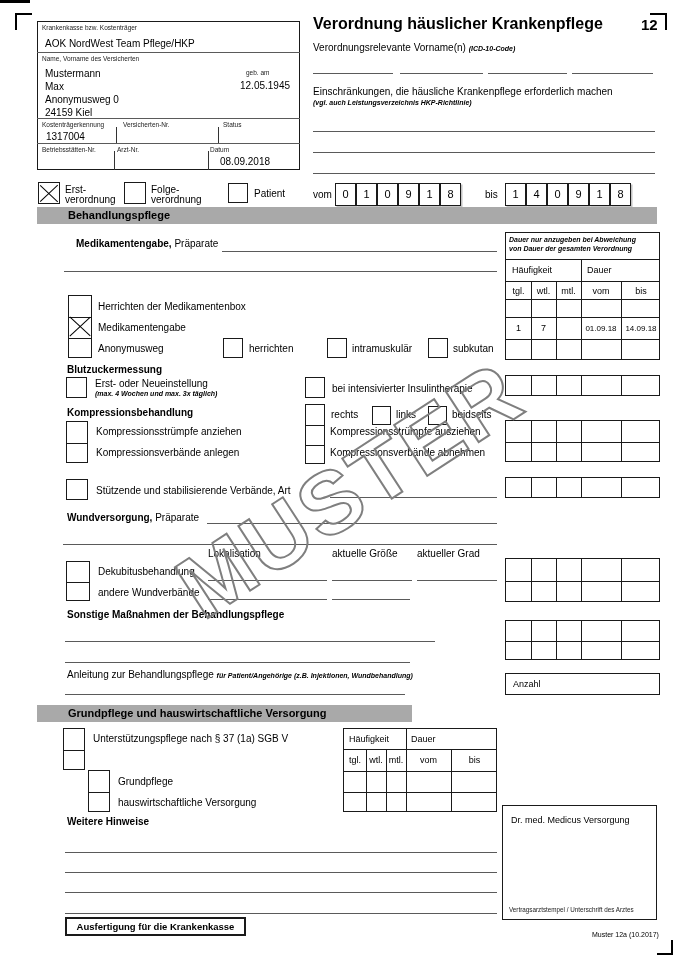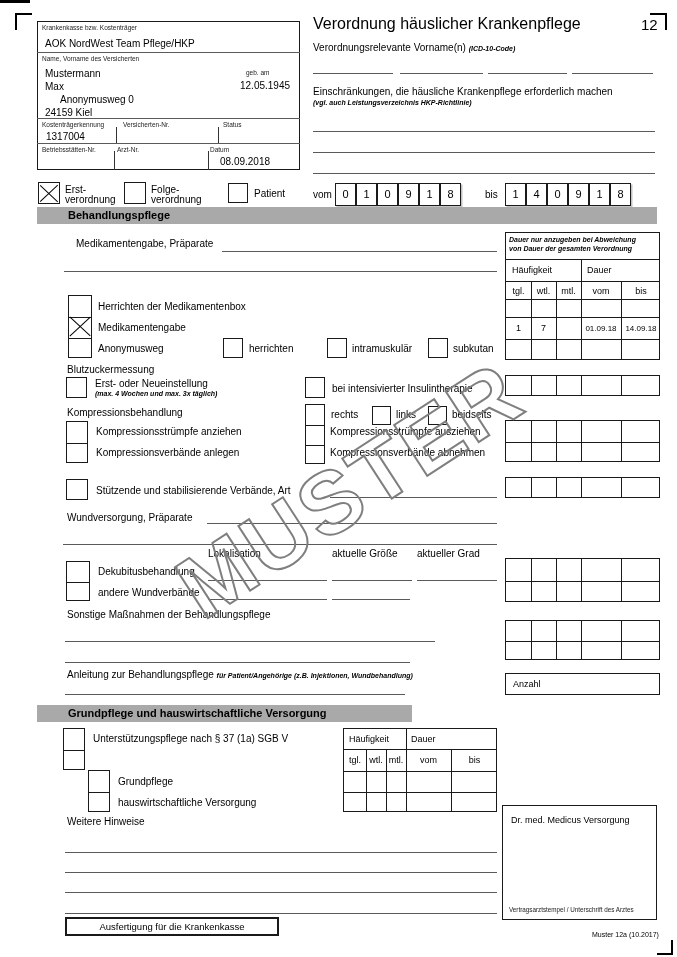--- a/index.html
+++ b/index.html
@@ -1,20 +1,20 @@
 <!DOCTYPE html>
 <html><head>
 <meta charset="utf-8">
 <style>
   html,body{margin:0;padding:0;background:#e8e8e8}
   .page{position:relative;width:677px;height:957px;background:#ffffff;font-family:"Liberation Sans",sans-serif;color:#000;overflow:hidden}
   .t{position:absolute;font-size:10px;white-space:nowrap;line-height:1.15}
   .t9{font-size:9px}
   .s{font-size:6.5px;color:#222}
-  .b{font-weight:normal}
+  .b{font-weight:bold}
   .bi{font-weight:bold;font-style:italic;font-size:7px;line-height:1.2}
   .ln{position:absolute;height:1px;background:#5a5a5a}
   .vln{position:absolute;width:1px;background:#333}
   .cb{position:absolute;box-sizing:border-box;border:1px solid #1a1a1a;background:#fff}
   .bx{position:absolute;box-sizing:border-box;border:1px solid #1a1a1a}
   .grid{position:absolute;box-sizing:border-box;border:1px solid #1a1a1a}
   .gv{position:absolute;width:1px;background:#1a1a1a;top:0;bottom:0}
   .gh{position:absolute;height:1px;background:#1a1a1a;left:0;right:0}
   .dgs{position:absolute;display:flex}
   .dg{width:21px;height:23px;box-sizing:border-box;border:1px solid #1a1a1a;box-shadow:1.5px 1.5px 0 #c4c4c4;background:#fff;font-size:11px;text-align:center;line-height:21px}
@@ -39,21 +39,21 @@
   <div class="corner" style="left:671px;top:940px;width:2px;height:15px"></div>
   <div class="corner" style="left:657px;top:953px;width:16px;height:2px"></div>
 
   <div class="bx" style="left:37px;top:21px;width:263px;height:149px"></div>
   <div class="t s" style="left:42px;top:24px">Krankenkasse bzw. Kostenträger</div>
   <div class="t" style="left:45px;top:38px">AOK NordWest Team Pflege/HKP</div>
   <div class="ln lnd" style="left:37px;top:52px;width:263px"></div>
   <div class="t s" style="left:42px;top:55px">Name, Vorname des Versicherten</div>
   <div class="t" style="left:45px;top:68px">Mustermann</div>
   <div class="t" style="left:45px;top:81px">Max</div>
-  <div class="t" style="left:60px;top:94px">Anonymusweg 0</div>
+  <div class="t" style="left:45px;top:94px">Anonymusweg 0</div>
   <div class="t" style="left:45px;top:107px">24159 Kiel</div>
   <div class="t s" style="left:246px;top:69px">geb. am</div>
   <div class="t" style="left:240px;top:80px">12.05.1945</div>
   <div class="ln lnd" style="left:37px;top:118px;width:263px"></div>
   <div class="t s" style="left:42px;top:121px">Kostenträgerkennung</div>
   <div class="t s" style="left:123px;top:121px">Versicherten-Nr.</div>
   <div class="t s" style="left:223px;top:121px">Status</div>
   <div class="t" style="left:46px;top:131px">1317004</div>
   <div class="vln" style="left:116px;top:127px;height:16px"></div>
   <div class="vln" style="left:218px;top:127px;height:16px"></div>
@@ -285,20 +285,20 @@
   <div class="t b" style="left:67px;top:816px">Weitere Hinweise</div>
   <div class="ln" style="left:65px;top:852px;width:432px"></div>
   <div class="ln" style="left:65px;top:872px;width:432px"></div>
   <div class="ln" style="left:65px;top:892px;width:432px"></div>
   <div class="ln" style="left:65px;top:913px;width:432px"></div>
 
   <div class="bx" style="left:502px;top:805px;width:155px;height:115px"></div>
   <div class="t t9" style="left:511px;top:815px">Dr. med. Medicus Versorgung</div>
   <div class="t" style="left:509px;top:906px;font-size:6.3px;color:#222">Vertragsarztstempel / Unterschrift des Arztes</div>
 
-  <div class="bx" style="left:65px;top:917px;width:214px;height:19px;border-width:2px">
+  <div class="bx" style="left:65px;top:917px;width:181px;height:19px;border-width:2px">
     <div class="t b ctr" style="left:0;right:0;top:3px;font-size:9.5px">Ausfertigung für die Krankenkasse</div>
   </div>
   <div class="t" style="left:592px;top:931px;font-size:7px">Muster 12a (10.2017)</div>
 
   <div class="wm">MUSTER</div>
 
 </div>
 
 </body></html>

